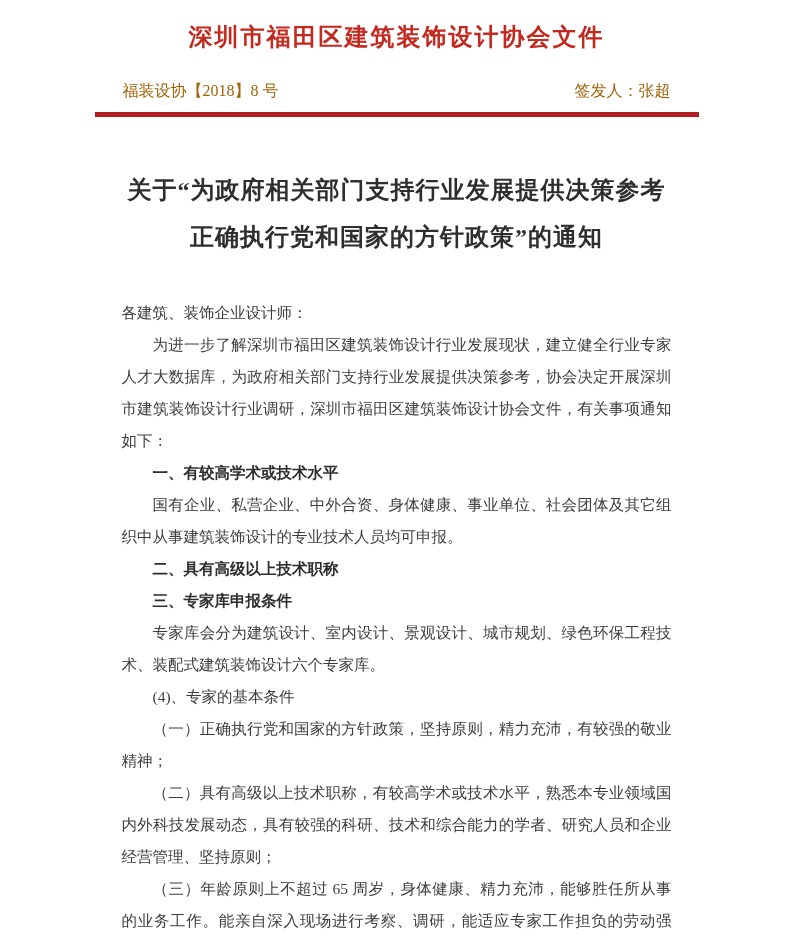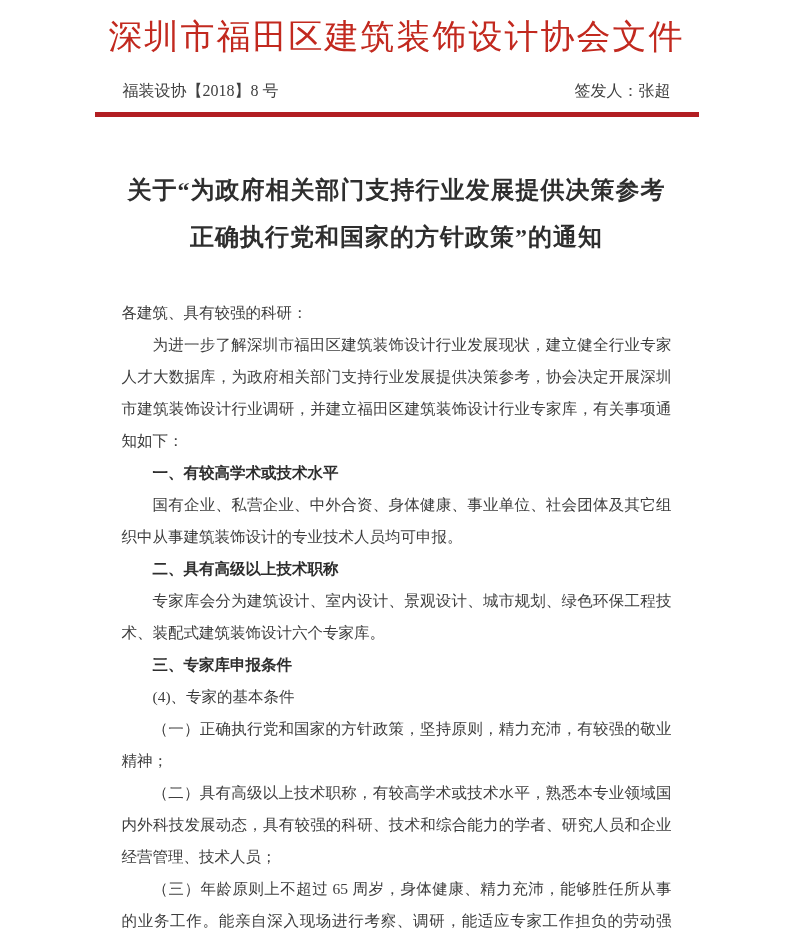--- a/index.html
+++ b/index.html
@@ -19,33 +19,33 @@
     color:var(--ink);
     overflow:hidden;
     box-sizing:border-box;
   }
   .org-title{
     padding-top:12px;
     height:50px;
     line-height:50px;
     text-align:center;
     color:var(--accent-red);
-    font-weight:normal;
-    font-size:34px;
+    font-weight:bold;
+    font-size:24px;
     letter-spacing:2px;
     white-space:nowrap;
   }
   .meta-row{
     width:548px;
     margin:20px auto 0 auto;
     display:flex;
     justify-content:space-between;
     align-items:flex-end;
     font-size:16px;
-    color:#404040;
+    color:#a16207;
     height:20px;
     gap:28px;
   }
   .red-rule{
     width:604px;
     height:5px;
     background:var(--rule-red);
     margin:10px auto 0 auto;
   }
   .doc-title{
@@ -82,26 +82,26 @@
   </div>
 
   <div class="red-rule"></div>
 
   <div class="doc-title">
     <div>关于“为政府相关部门支持行业发展提供决策参考</div>
     <div>正确执行党和国家的方针政策”的通知</div>
   </div>
 
   <div class="body-text">
-    <p class="salutation">各建筑、具有较强的科研：</p>
-    <p class="para">为进一步了解深圳市福田区建筑装饰设计行业发展现状，建立健全行业专家人才大数据库，为政府相关部门支持行业发展提供决策参考，协会决定开展深圳市建筑装饰设计行业调研，并建立福田区建筑装饰设计行业专家库，有关事项通知如下：</p>
+    <p class="salutation">各建筑、装饰企业设计师：</p>
+    <p class="para">为进一步了解深圳市福田区建筑装饰设计行业发展现状，建立健全行业专家人才大数据库，为政府相关部门支持行业发展提供决策参考，协会决定开展深圳市建筑装饰设计行业调研，深圳市福田区建筑装饰设计协会文件，有关事项通知如下：</p>
     <p class="para heading">一、有较高学术或技术水平</p>
     <p class="para">国有企业、私营企业、中外合资、身体健康、事业单位、社会团体及其它组织中从事建筑装饰设计的专业技术人员均可申报。</p>
     <p class="para heading">二、具有高级以上技术职称</p>
+    <p class="para heading">三、专家库申报条件</p>
     <p class="para">专家库会分为建筑设计、室内设计、景观设计、城市规划、绿色环保工程技术、装配式建筑装饰设计六个专家库。</p>
-    <p class="para heading">三、专家库申报条件</p>
     <p class="para">(4)、专家的基本条件</p>
     <p class="para">（一）正确执行党和国家的方针政策，坚持原则，精力充沛，有较强的敬业精神；</p>
-    <p class="para">（二）具有高级以上技术职称，有较高学术或技术水平，熟悉本专业领域国内外科技发展动态，具有较强的科研、技术和综合能力的学者、研究人员和企业经营管理、技术人员；</p>
+    <p class="para">（二）具有高级以上技术职称，有较高学术或技术水平，熟悉本专业领域国内外科技发展动态，具有较强的科研、技术和综合能力的学者、研究人员和企业经营管理、坚持原则；</p>
     <p class="para">（三）年龄原则上不超过 65 周岁，身体健康、精力充沛，能够胜任所从事的业务工作。能亲自深入现场进行考察、调研，能适应专家工作担负的劳动强度；</p>
   </div>
 
 </div>
 
 </body></html>

